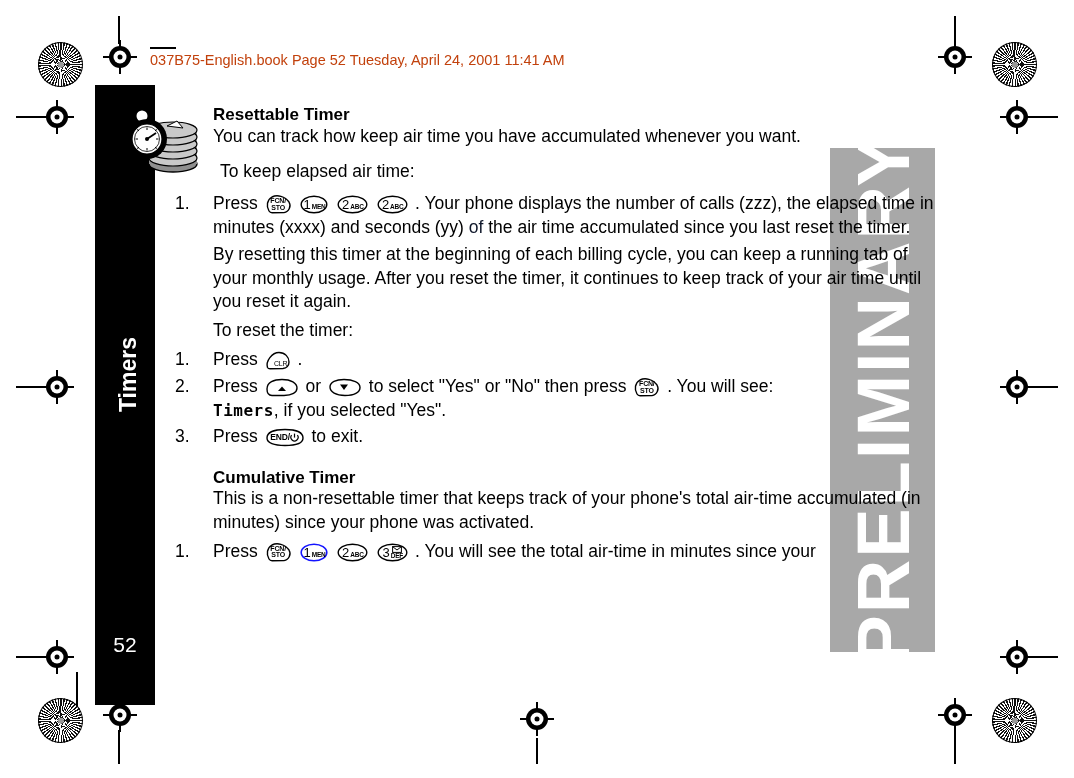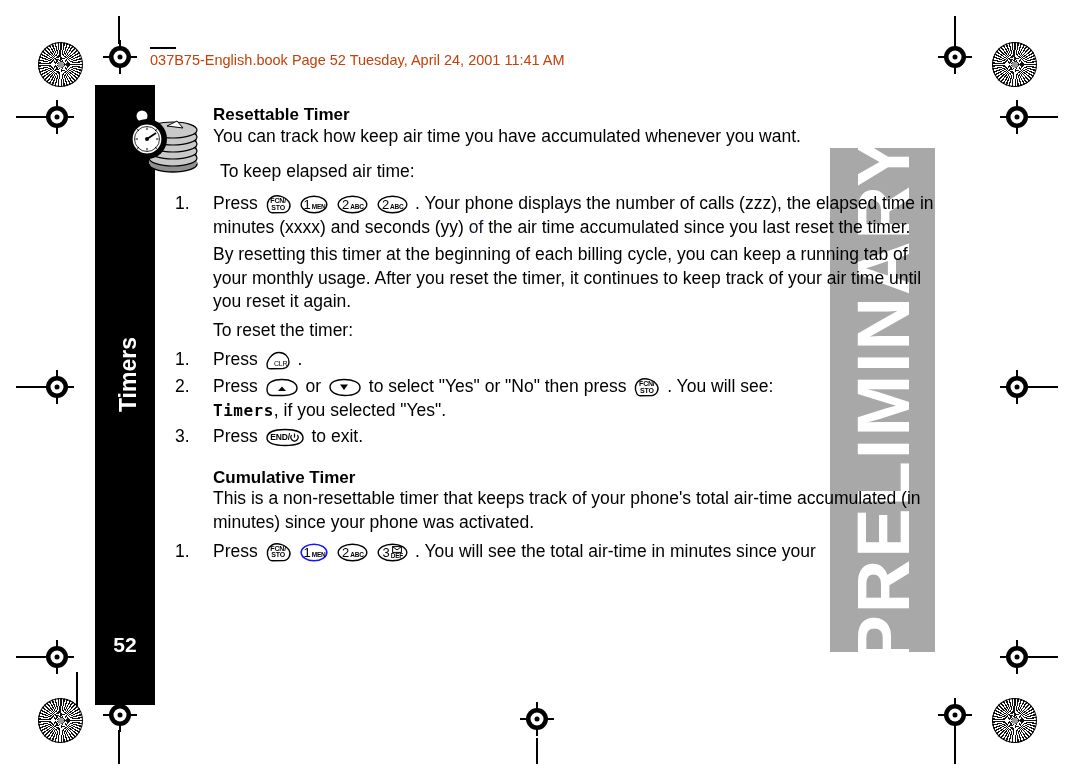--- a/index.html
+++ b/index.html
@@ -55,21 +55,21 @@
     background:#000000;
   }
   .side-tab-label{
     position:absolute;left:-52px;top:276px;width:170px;
     transform:rotate(-90deg);
     color:#ffffff;font-weight:bold;font-size:23px;
     text-align:center;letter-spacing:0px;
   }
   .page-number{
     position:absolute;left:0;bottom:48px;width:60px;
-    text-align:center;color:#ffffff;font-weight:bold;font-size:21px;
+    text-align:center;color:#ffffff;font-weight:normal;font-size:21px;
   }
 
   
   .header-rule{
     position:absolute;left:150px;top:47px;width:26px;height:2px;background:#000;
   }
   .header-text{
     position:absolute;left:150px;top:52px;
     font-family:Liberation Sans, sans-serif;
     font-size:14.5px;color:#c2410c;white-space:nowrap;

